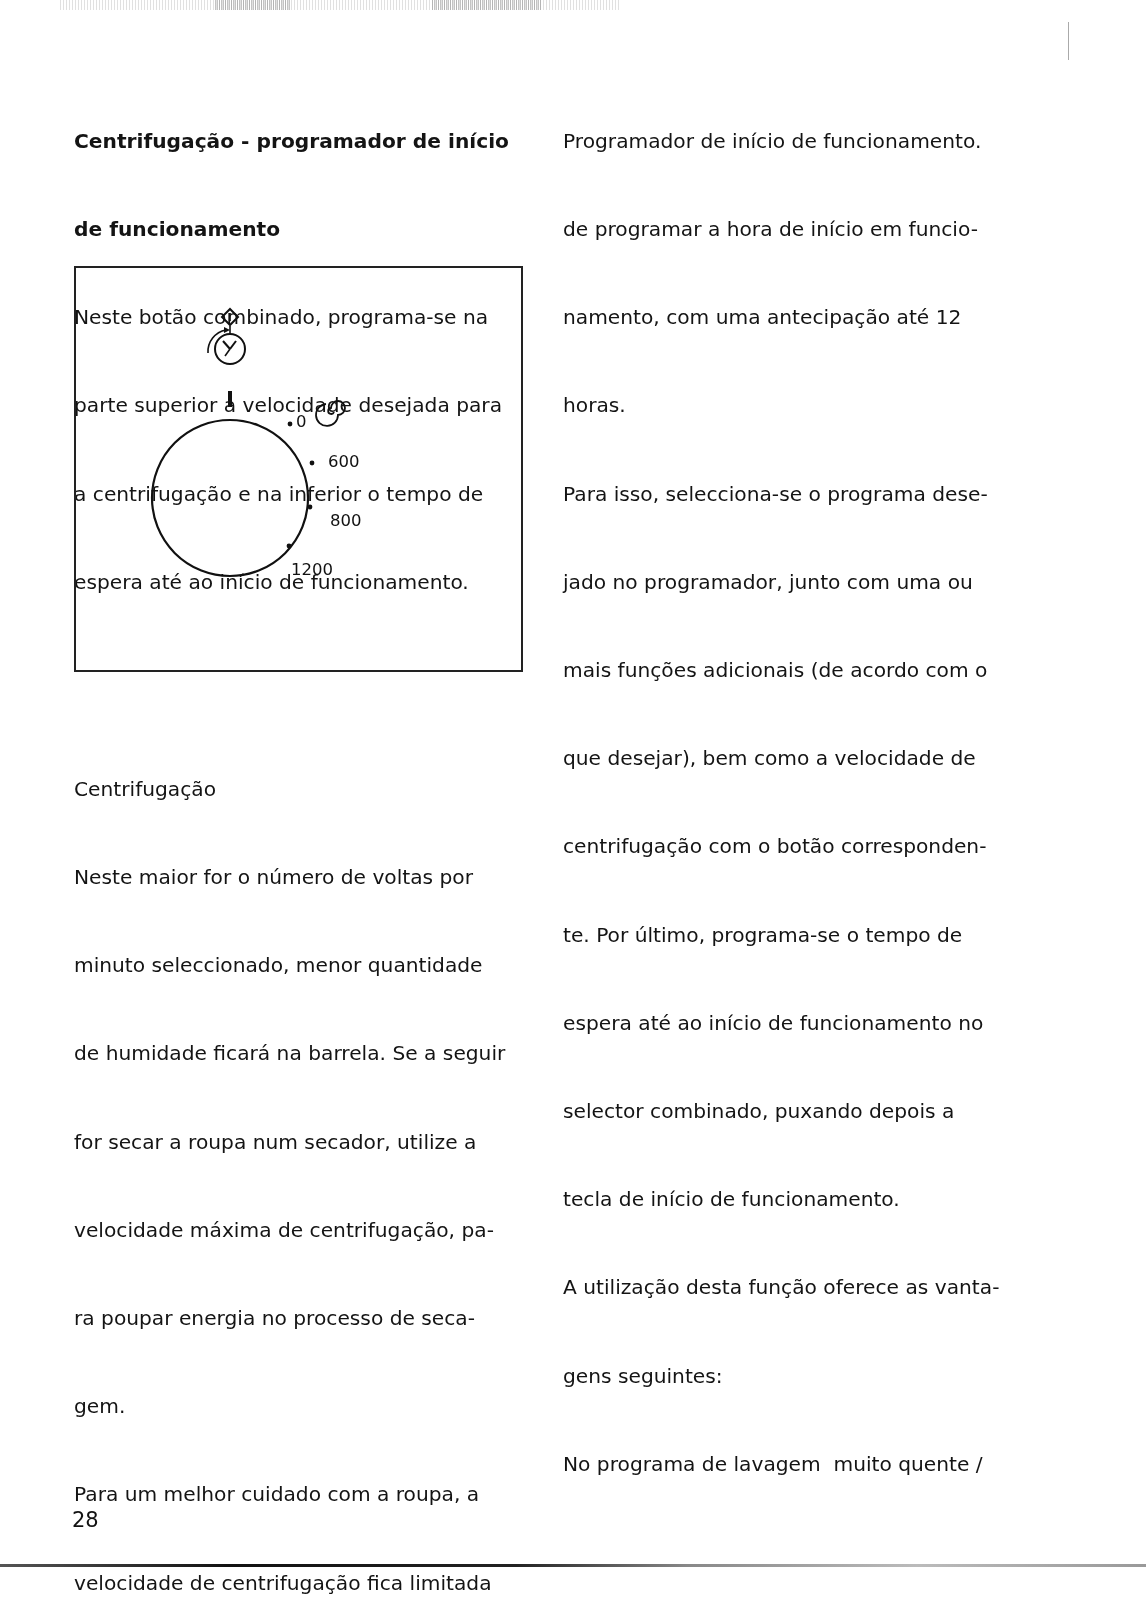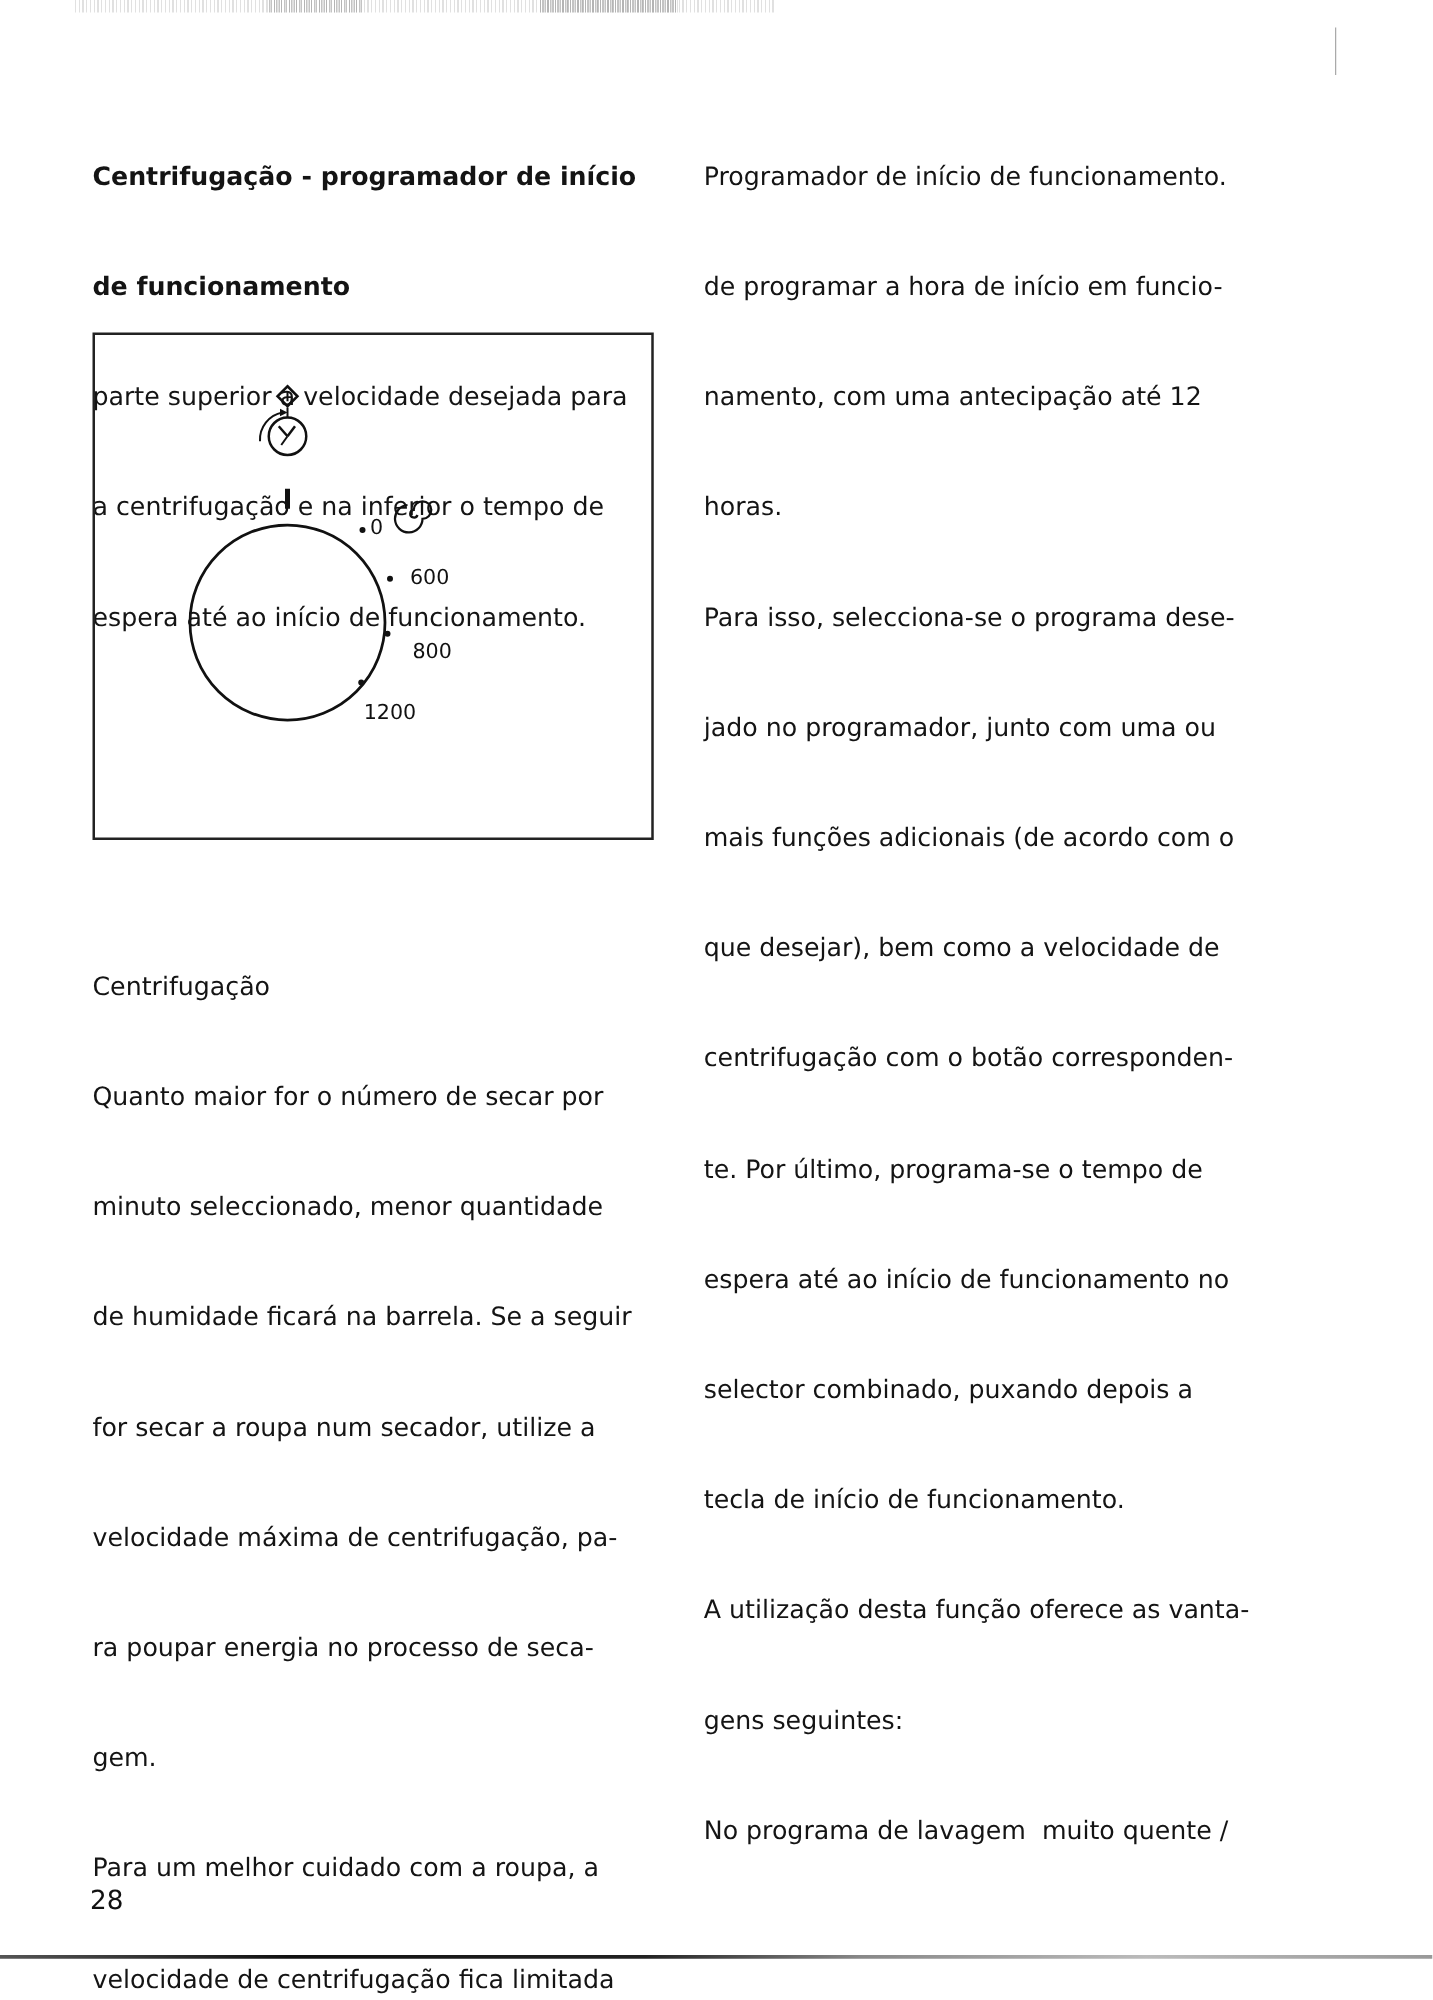--- a/index.html
+++ b/index.html
@@ -54,20 +54,21 @@
 <body>
 
 <div class="scan-top"></div>
 <div class="scan-top2"></div>
 <div class="scan-top3"></div>
 <div class="edge-mark"></div>
 
 <div class="col col-left">
   <span class="line heading">Centrifugação - programador de início</span>
   <span class="line heading">de funcionamento</span>
+  <span class="line">Neste botão combinado, programa-se na</span>
   <span class="line">parte superior a velocidade desejada para</span>
   <span class="line">a centrifugação e na inferior o tempo de</span>
   <span class="line">espera até ao início de funcionamento.</span>
 </div>
 
 <div class="figure">
   <svg width="449" height="406" viewBox="0 0 449 406">
 
     <circle cx="154" cy="230" r="78" fill="none" stroke="#111" stroke-width="2.2"></circle>
 
@@ -98,21 +99,21 @@
     </g>
   </svg>
   <span class="fig-label" style="left:220px; top:145px;">0</span>
   <span class="fig-label" style="left:252px; top:185px;">600</span>
   <span class="fig-label" style="left:254px; top:244px;text-align:right;">800</span>
   <span class="fig-label" style="left:215px; top:293px;">1200</span>
 </div>
 
 <div class="col col-left-2">
   <span class="line">Centrifugação</span>
-  <span class="line">Quanto maior for o número de secar por</span>
+  <span class="line">Neste maior for o número de voltas por</span>
   <span class="line">minuto seleccionado, menor quantidade</span>
   <span class="line">de humidade ficará na barrela. Se a seguir</span>
   <span class="line">for secar a roupa num secador, utilize a</span>
   <span class="line">velocidade máxima de centrifugação, pa-</span>
   <span class="line">ra poupar energia no processo de seca-</span>
   <span class="line">gem.</span>
   <span class="line">Para um melhor cuidado com a roupa, a</span>
   <span class="line">velocidade de centrifugação fica limitada</span>
   
   

